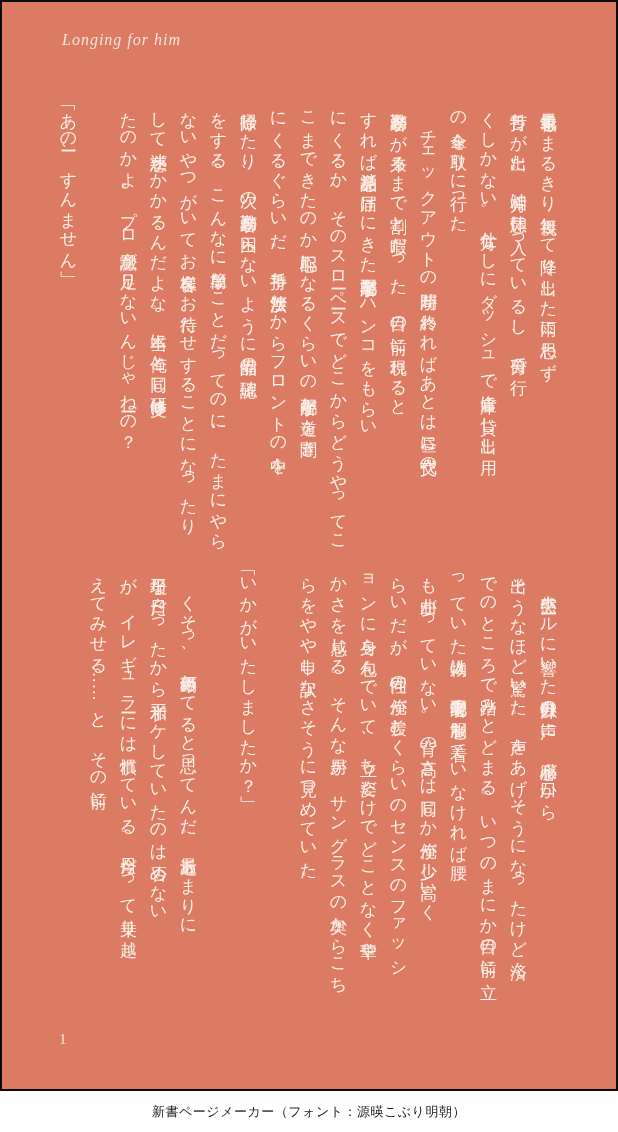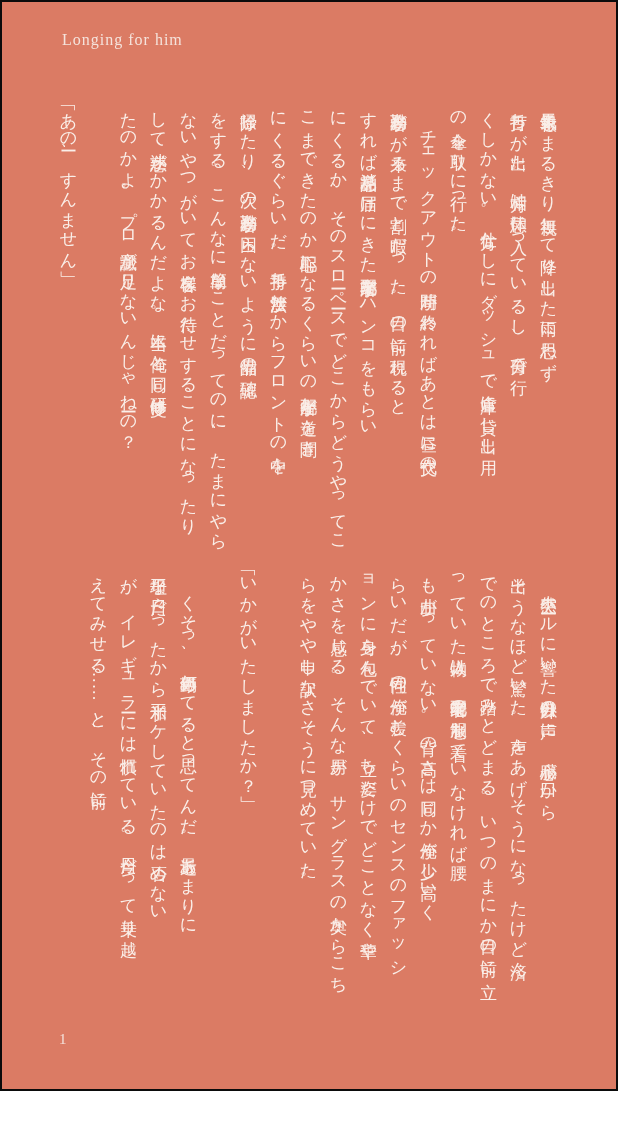--- a/index.html
+++ b/index.html
@@ -11,20 +11,21 @@
   .page {
     position:absolute; left:0; top:0; width:618px; height:1091px;
     box-sizing:border-box;
     background:#db7b64;
     border:2px solid #0b0b0b;
   }
   .title {
     position:absolute; left:60px; top:29px;
     font-size:16px; letter-spacing:1px;
     color:#f5e3dc;
+    font-style:italic;
   }
   .vblock {
     position:absolute; right:53px;
     writing-mode:vertical-rl;
     -webkit-writing-mode:vertical-rl;
     height:438px;
     font-size:17px;
     letter-spacing:0.8px;
     line-height:30px;
     color:#faefe9;
@@ -91,14 +92,17 @@
       <div class="col">　</div>
       <div class="col">　くそっ、何年勤めてると思ってんだ。最近あまりに</div>
       <div class="col">平坦な日々だったから平和ボケしていたのは否めない</div>
       <div class="col">が、イレギュラーには慣れている。今日だって乗り越</div>
       <div class="col">えてみせる……と、その前に。</div>
     </div>
 
     <div class="pagenum">1</div>
   </div>
 
+  <div class="footer">
+    <span class="footer-text">新書ページメーカー（フォント：源暎こぶり明朝）</span>
+  </div>
 
 </div>
 
 </body></html>

